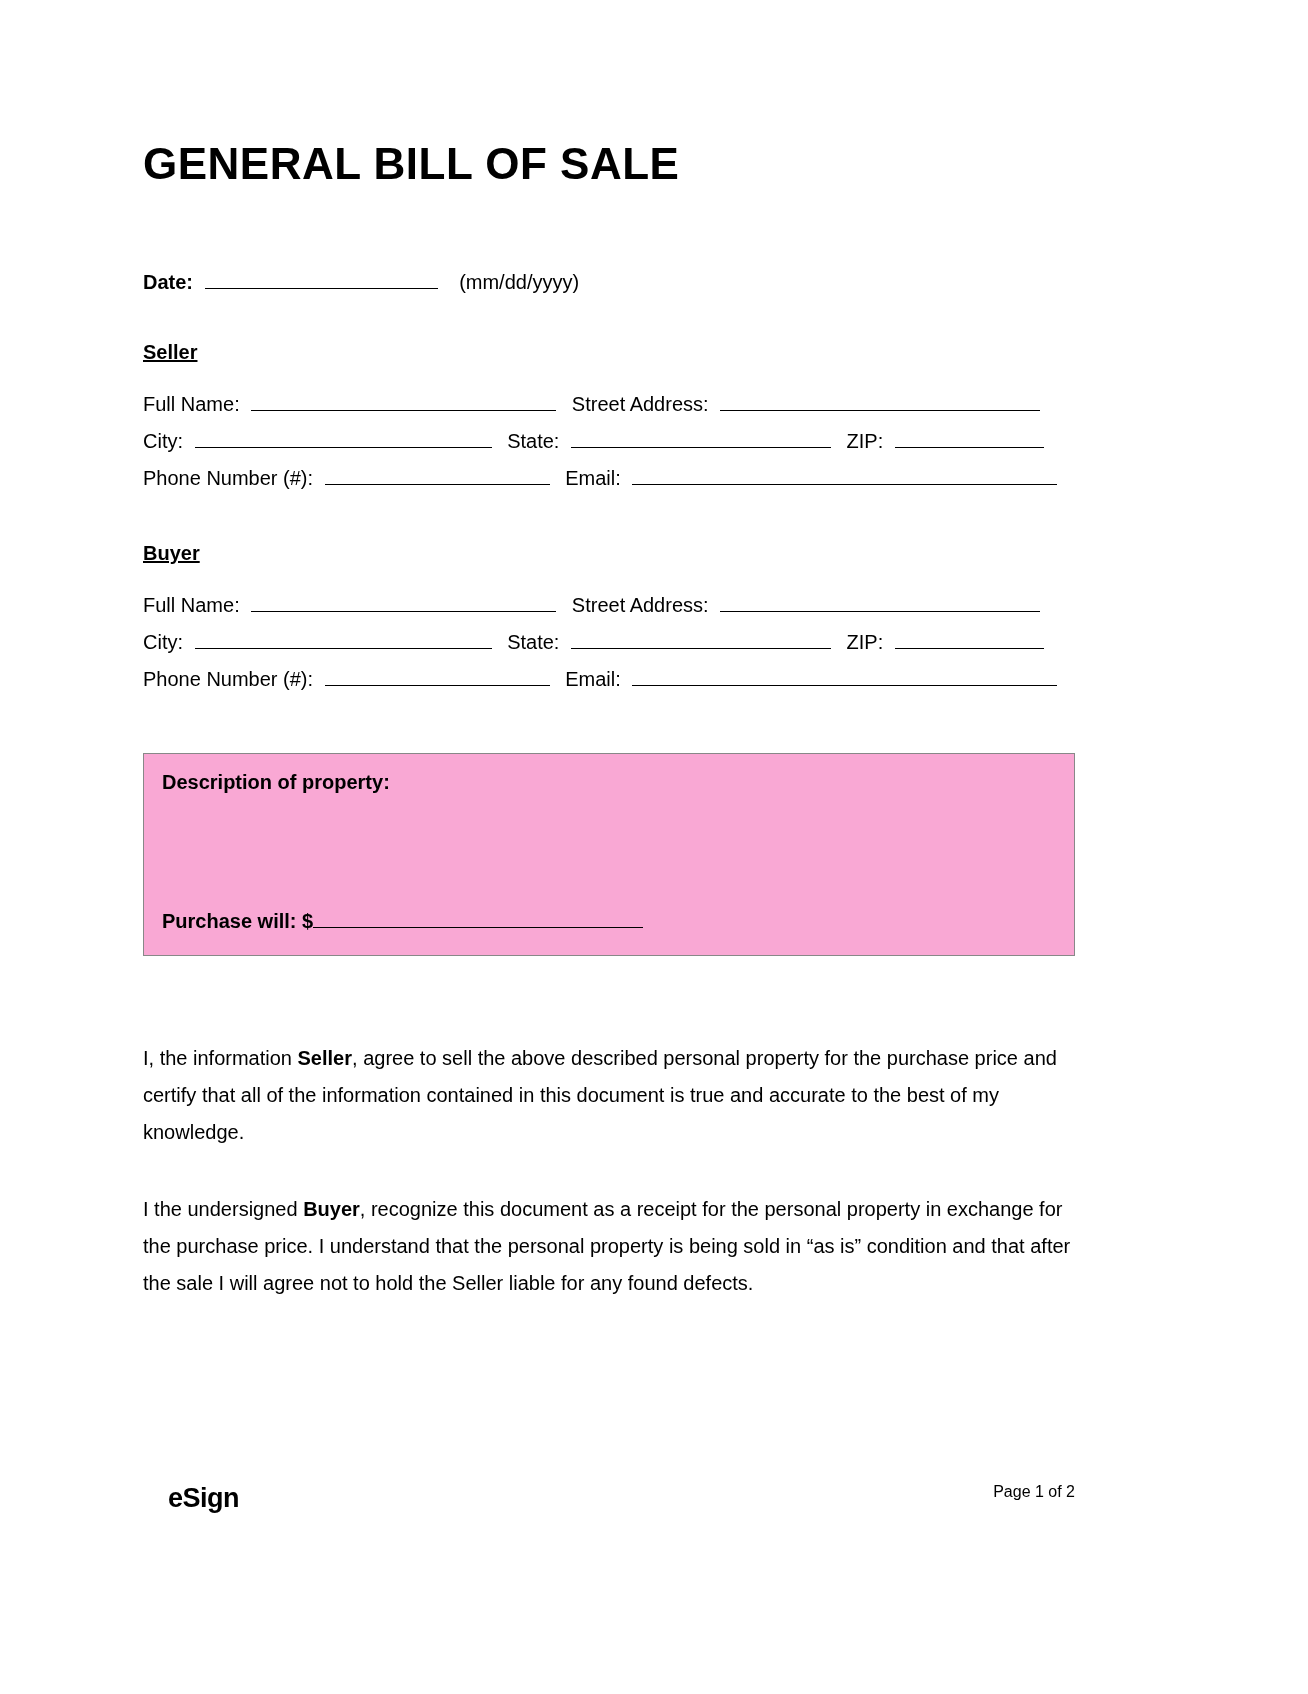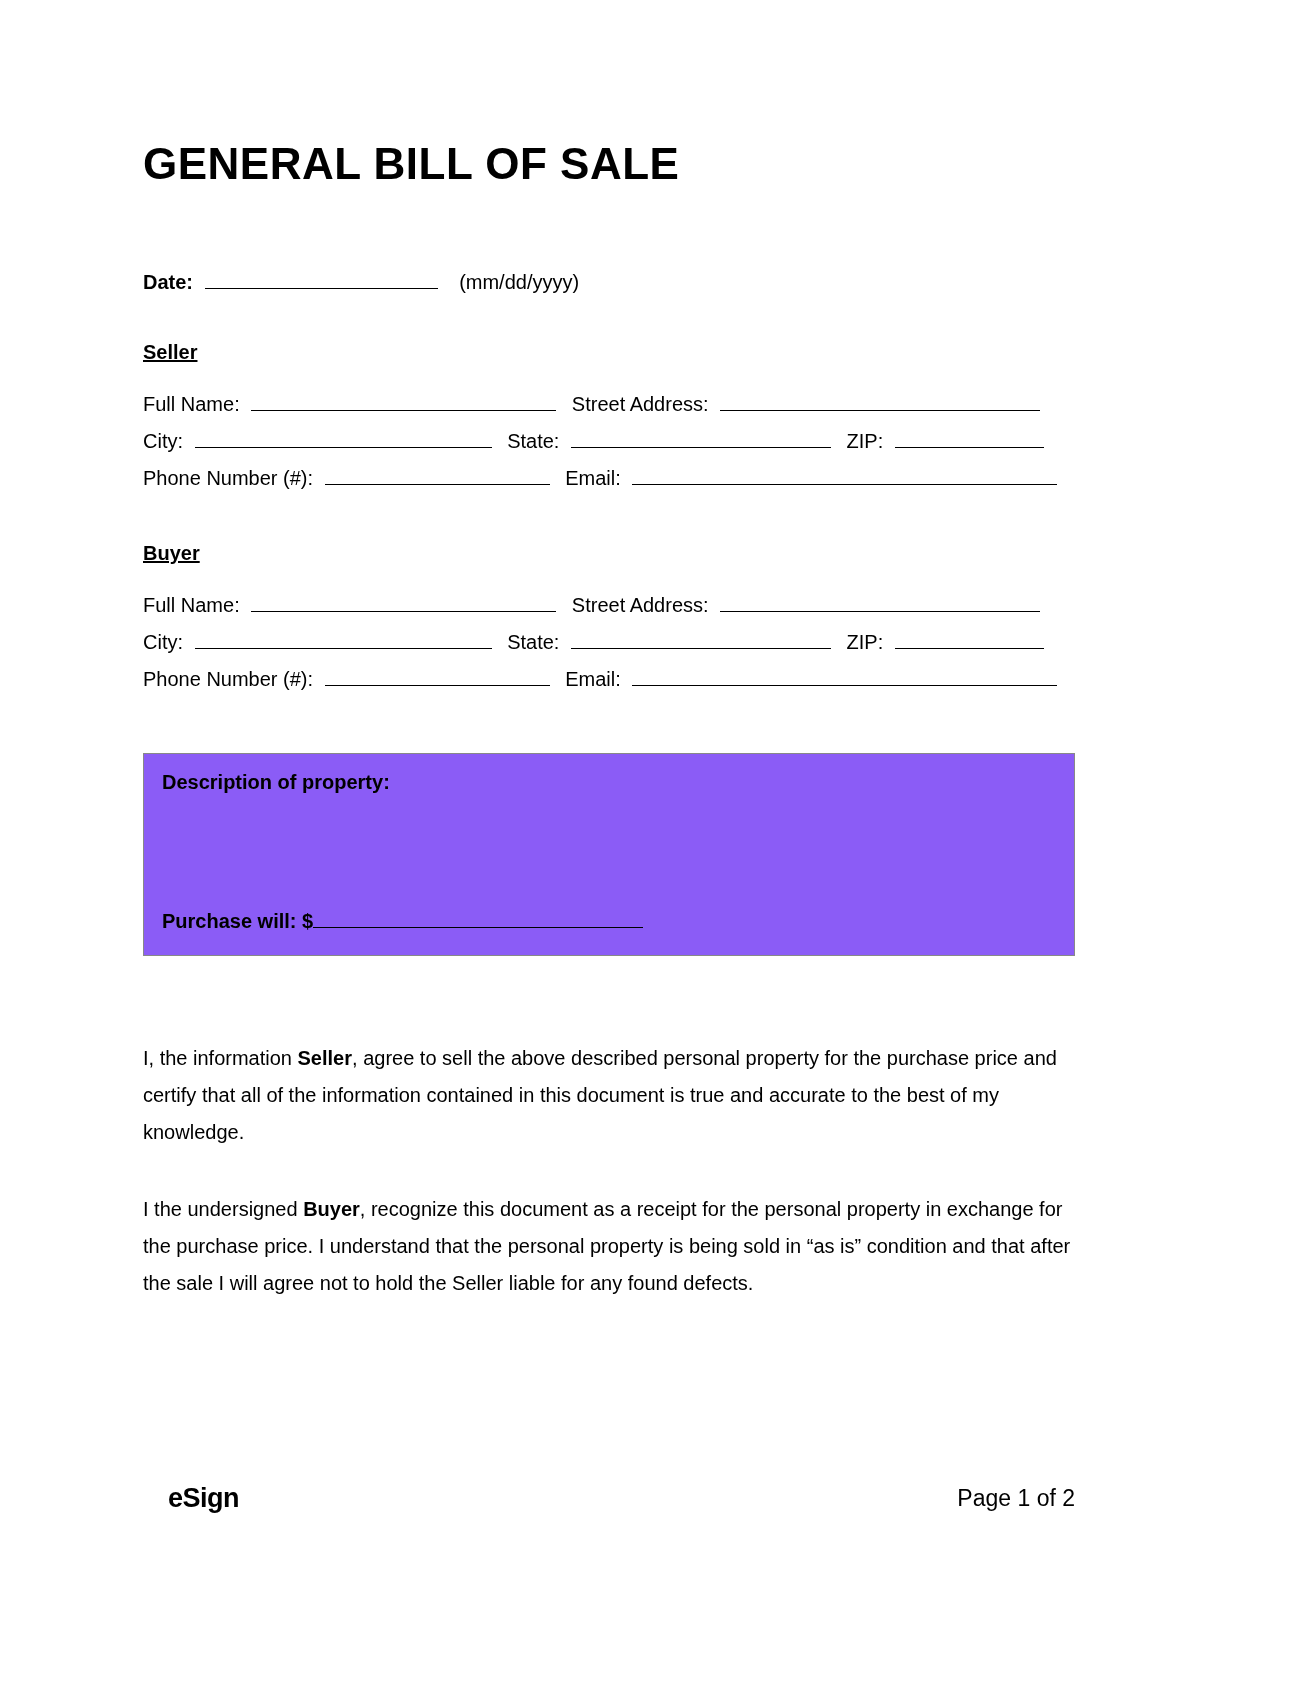--- a/index.html
+++ b/index.html
@@ -56,21 +56,21 @@
   .w297 { width: 297px; }
   .w260 { width: 260px; }
   .w149 { width: 149px; }
   .w225 { width: 225px; }
   .w425 { width: 425px; }
   .w330 { width: 330px; margin-left: 0; }
   .hint { margin-left: 6px; }
   .property-box {
     margin-top: 55px;
     height: 203px;
-    background: #8b5cf6;
+    background: #f9a8d4;
     border: 1px solid #888888;
     padding: 16px 18px 22px 18px;
     display: flex;
     flex-direction: column;
     justify-content: space-between;
   }
   .desc-label { font-weight: bold; line-height: 24px; }
   .desc-area { flex: 1; }
   .price-line { line-height: 24px; white-space: nowrap; }
   .para {
@@ -80,30 +80,30 @@
   }
   .para-1 { margin-top: 84px; }
   .para-2 { margin-top: 40px; }
   .footer {
     position: absolute;
     left: 143px;
     right: 233px;
     top: 1483px;
     display: flex;
     justify-content: space-between;
-    align-items: center;
+    align-items: flex-start;
     gap: 28px;
   }
   .brand {
     font-weight: 800;
     font-size: 27px;
     letter-spacing: -0.5px;
     margin-left: 25px;
   }
-  .pagenum { font-size: 23px; }
+  .pagenum { font-size: 16px; }
 </style>
 </head>
 <body>
 
 <div class="page">
 
   <h1 class="title">GENERAL BILL OF SALE</h1>
 
   <div class="date-row">
     <span class="bold">Date:</span>

